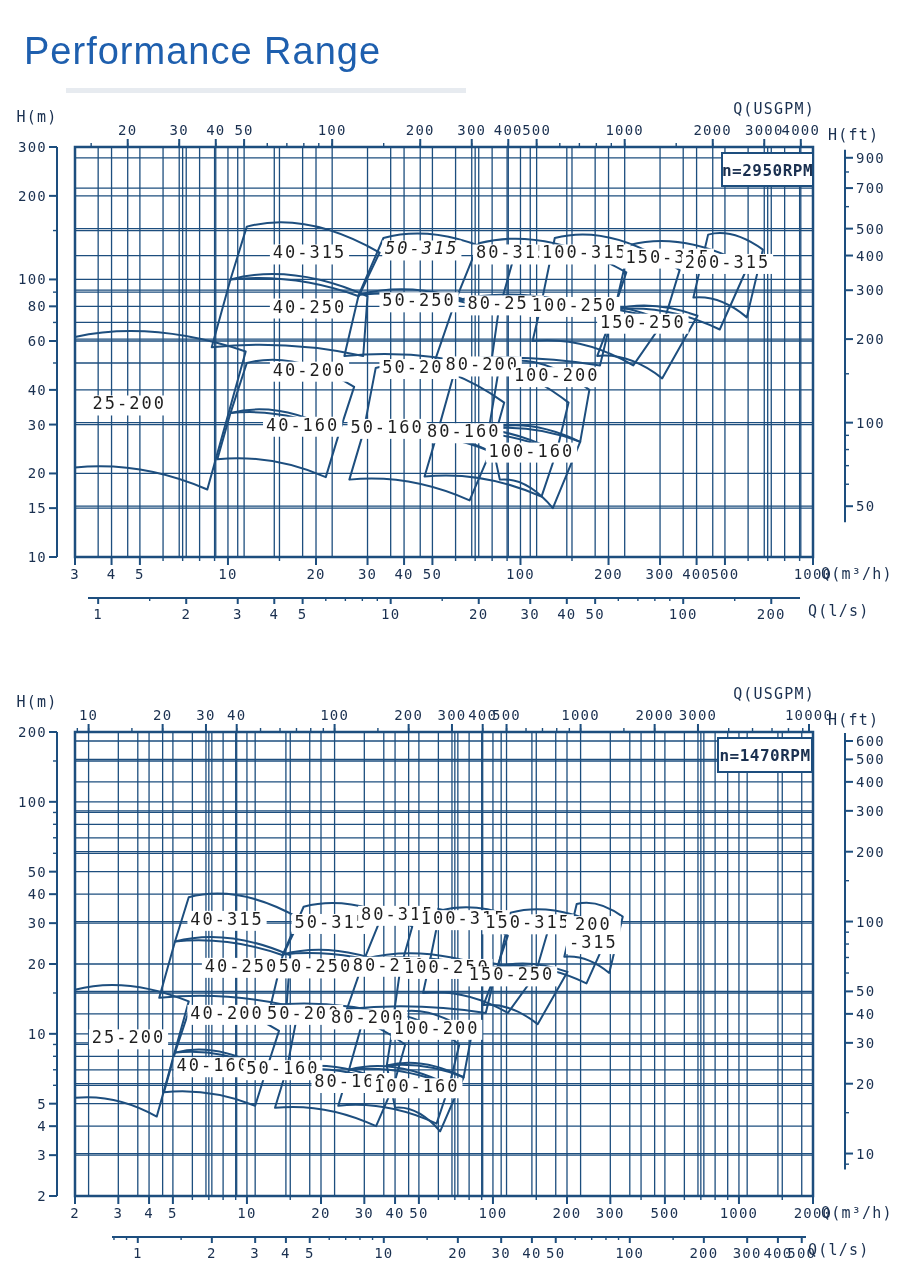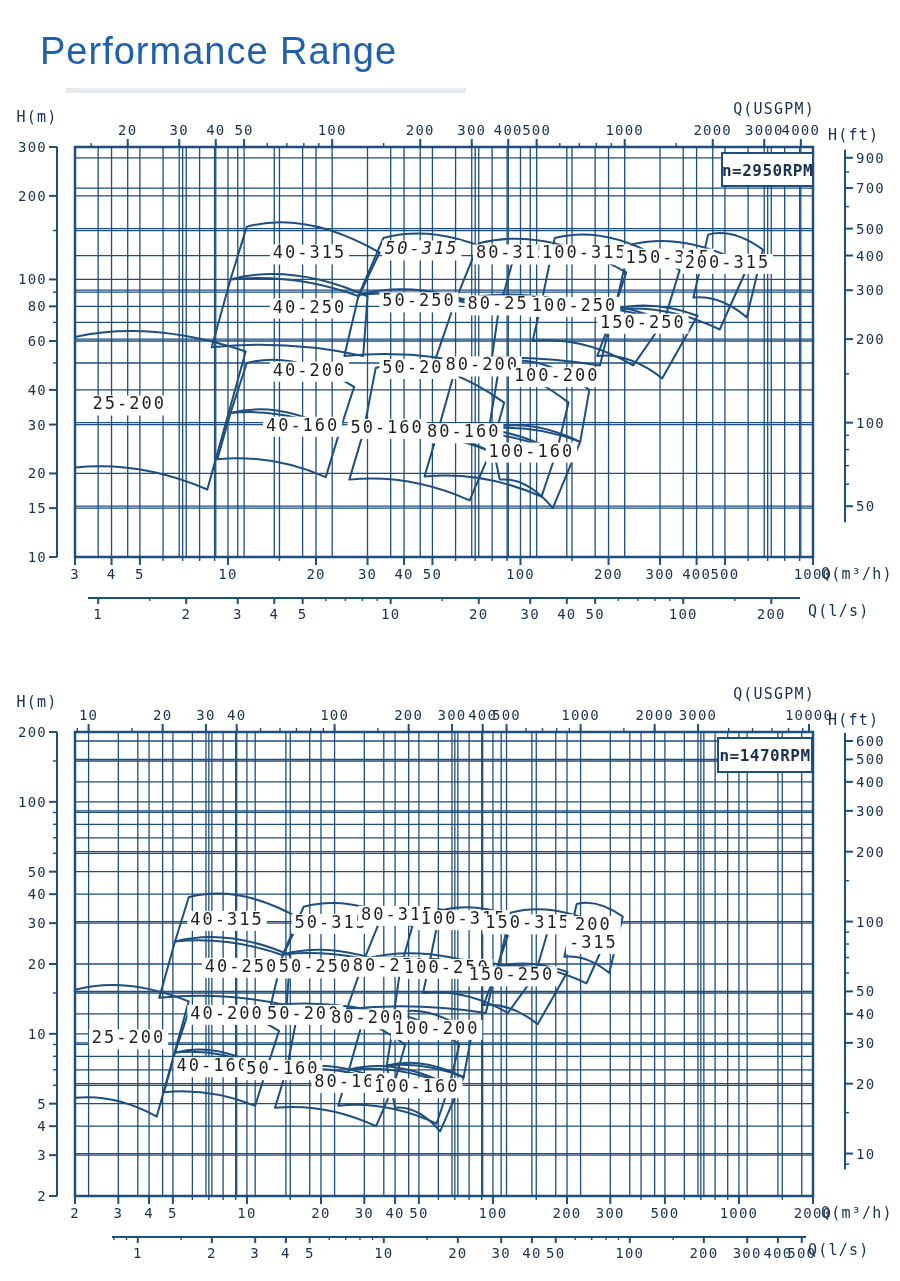--- a/index.html
+++ b/index.html
@@ -1,18 +1,18 @@
 <!DOCTYPE html>
 <html><head>
 <meta charset="utf-8">
 <style>
   html,body{margin:0;padding:0;background:#fff;}
   #page{position:relative;width:900px;height:1281px;background:#ffffff;overflow:hidden;
         font-family:"DejaVu Sans Mono", monospace;}
-  #page-title{position:absolute;left:40px;top:30px;margin:0;
+  #page-title{position:absolute;left:24px;top:30px;margin:0;
         font-family:"Liberation Sans", sans-serif;font-size:38px;font-weight:normal;
         letter-spacing:1px;color:#1e5fae;}
   #title-underline{position:absolute;left:66px;top:88px;width:400px;height:5px;background:#e7ebf0;}
   svg{position:absolute;left:0;}
   #svg-top{top:95px;}
   #svg-bottom{top:668px;}
   text{font-family:"DejaVu Sans Mono", monospace;}
 </style>
 </head>
 <body>

